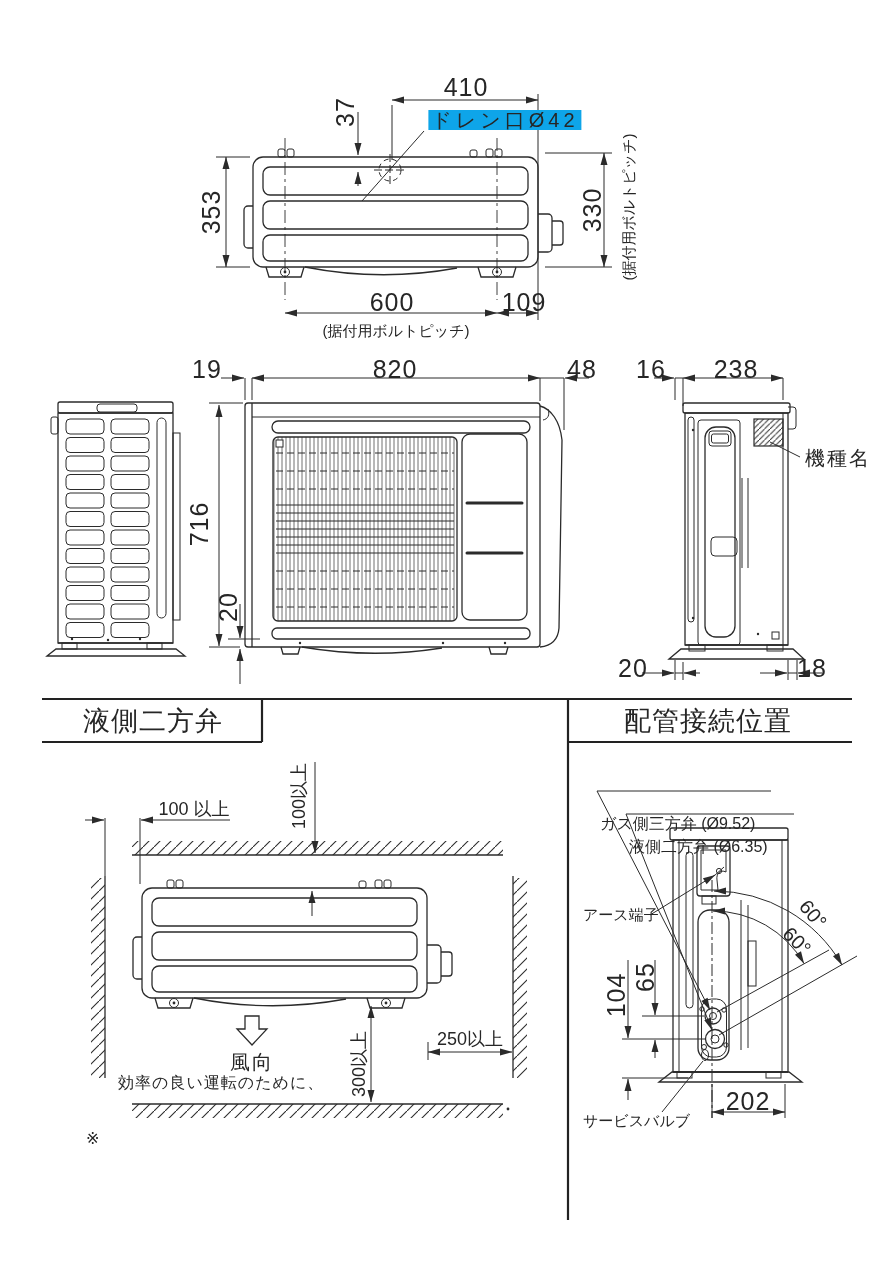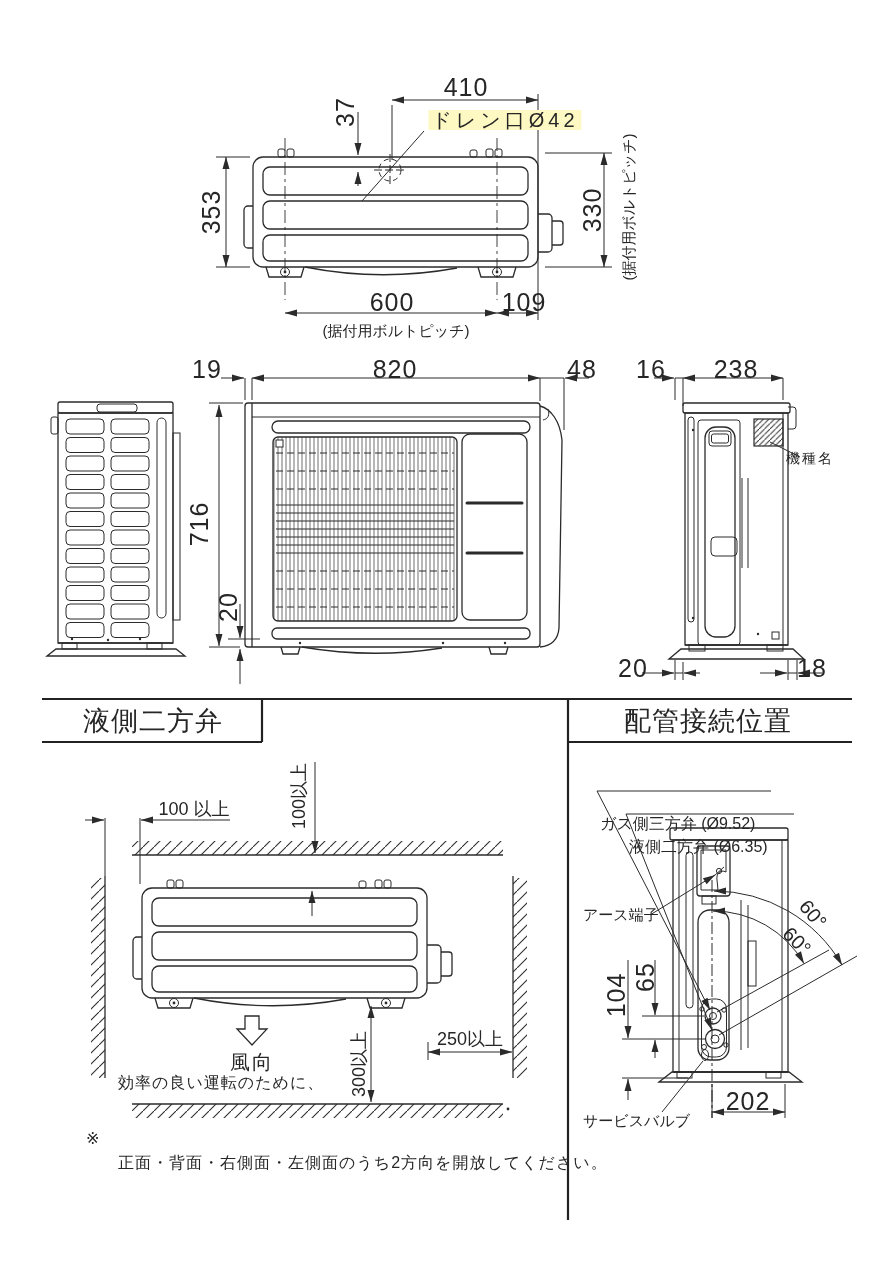--- a/index.html
+++ b/index.html
@@ -14,21 +14,21 @@
   .dsh{fill:none;stroke:#2b2b2b;stroke-width:1px;stroke-dasharray:5 4;}
   .hdr{stroke:#222;stroke-width:2.2px;}
   .fd{fill:#2b2b2b;stroke:none;}
   
   .lbl{position:absolute;z-index:2;color:#262626;white-space:nowrap;line-height:1;}
   .c{transform:translate(-50%,-50%);text-align:center;}
   .rot{transform:translate(-50%,-50%) rotate(-90deg);}
   .r50{transform:translate(-50%,-50%) rotate(50deg);}
   .r45{transform:translate(-50%,-50%) rotate(45deg);}
   .la{transform:translate(0,-50%);}
-  .wbg{background:#fef9c3;padding:0 3px;}
+  .wbg{background:#0ea5e9;padding:0 3px;}
   .dim{font-size:25px;letter-spacing:1px;}
   .dims{font-size:18px;}
   .note{font-size:16px;letter-spacing:1px;}
   .jp16{font-size:16px;margin-top:43px;}
   .jp15{font-size:15px;}
   .hd{font-size:27px;letter-spacing:1px;}
 </style>
 </head>
 <body>
 
@@ -337,35 +337,34 @@
 <span class="lbl dim c" style="left:524px;top:302px">109</span>
 
 <span class="lbl dim c" style="left:207px;top:369px">19</span>
 <span class="lbl dim c" style="left:395px;top:369px">820</span>
 <span class="lbl dim c" style="left:582px;top:369px">48</span>
 <span class="lbl dim rot" style="left:199px;top:524px">716</span>
 <span class="lbl dim rot" style="left:228px;top:607px">20</span>
 
 <span class="lbl dim c" style="left:651px;top:369px">16</span>
 <span class="lbl dim c" style="left:736px;top:369px">238</span>
-<span class="lbl la" style="left:786px;top:458px;font-size:14px;letter-spacing:2px">機種名</span>
+<span class="lbl la" style="left:805px;top:458px;font-size:20px;letter-spacing:2px">機種名</span>
 <span class="lbl dim c" style="left:633px;top:668px">20</span>
 <span class="lbl dim c" style="left:812px;top:668px">18</span>
 
 <span class="lbl hd c" style="left:153px;top:721px">液側二方弁</span>
 <span class="lbl hd c" style="left:708px;top:721px">配管接続位置</span>
 
 <span class="lbl dims c" style="left:194px;top:809px">100 以上</span>
 <span class="lbl dims rot" style="left:299px;top:796px">100以上</span>
 <span class="lbl dims c" style="left:470px;top:1039px">250以上</span>
 <span class="lbl dims rot" style="left:359px;top:1064px">300以上</span>
 <span class="lbl c" style="left:252px;top:1062px;font-size:20px;letter-spacing:2px">風向</span>
 <span class="lbl note la" style="left:86px;top:1139px">※</span>
 <span class="lbl note la" style="left:118px;top:1083px">効率の良い運転のために、</span>
-<span class="lbl note la" style="left:118px;top:1163px">正面・背面・右側面・左側面のうち2方向を開放してください。</span>
 
 <span class="lbl jp16 la" style="left:600px;top:781px">ガス側三方弁 (Ø9.52)</span>
 <span class="lbl jp16 la" style="left:629px;top:804px">液側二方弁 (Ø6.35)</span>
 <span class="lbl jp15 la" style="left:583px;top:914px">アース端子</span>
 <span class="lbl jp15 la" style="left:583px;top:1120px">サービスバルブ</span>
 <span class="lbl dim rot" style="left:645px;top:977px">65</span>
 <span class="lbl dim rot" style="left:616px;top:995px">104</span>
 <span class="lbl dim c" style="left:748px;top:1101px">202</span>
 <span class="lbl r50" style="left:813px;top:914px;font-size:20px">60°</span>
 <span class="lbl r45" style="left:797px;top:941px;font-size:20px">60°</span>

